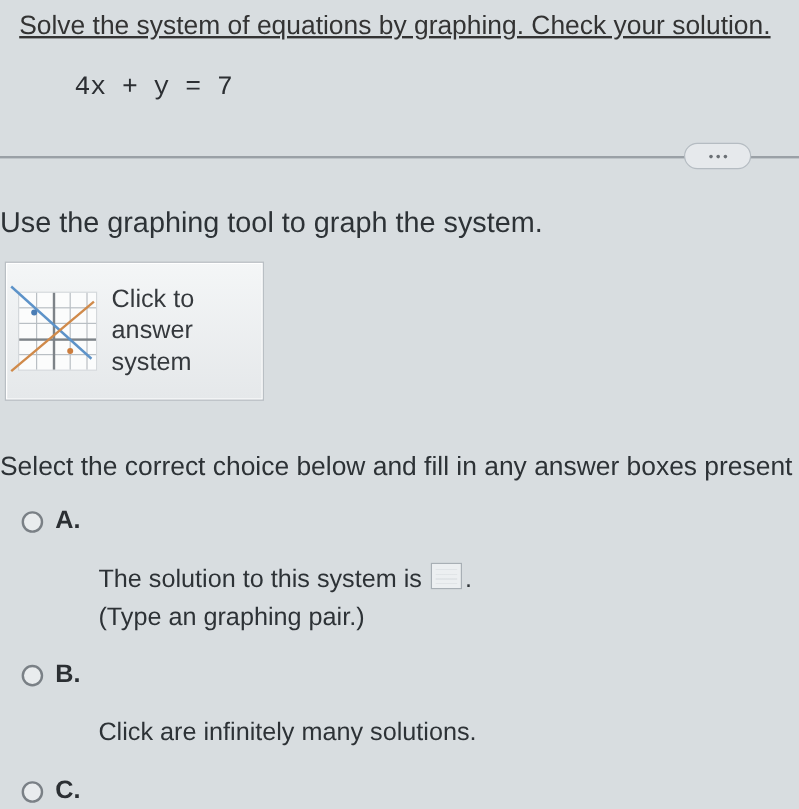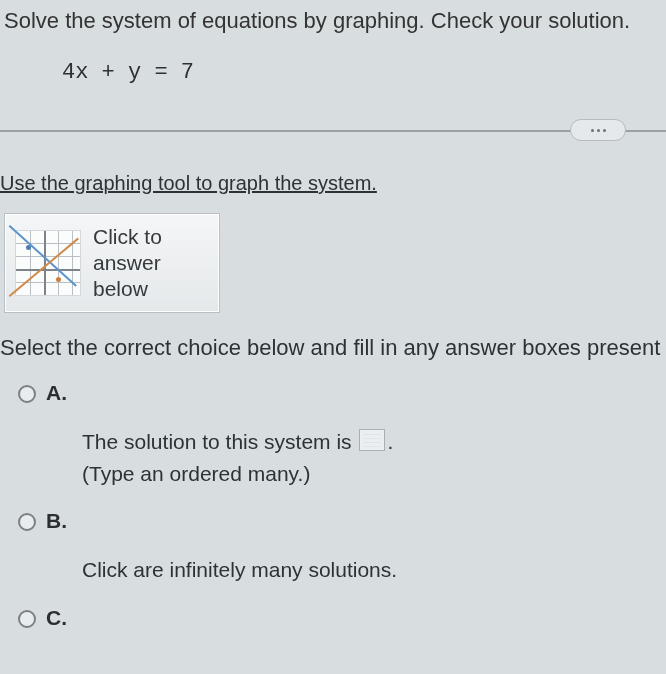--- a/index.html
+++ b/index.html
@@ -6,23 +6,24 @@
   body {
     width: 666px;
     height: 674px;
     background: #d8dde0;
     font-family: Arial, Helvetica, sans-serif;
     color: #2b2f33;
     overflow: hidden;
     position: relative;
   }
   .prompt {
-    padding: 8px 10px 4px 4px;
+    padding: 8px 10px 4px 16px;
     font-size: 22px;
     color: #333;
+    text-decoration: underline;
   }
   .equations {
     margin: 18px 0 26px 62px;
     font-size: 22px;
     line-height: 1.55;
     font-family: Liberation Mono, monospace;
     color: #2c2f33;
   }
   .divider-wrap {
     position: relative;
@@ -45,29 +46,28 @@
     border: 1px solid #b5bcc2;
     border-radius: 11px;
     display: flex;
     align-items: center;
     justify-content: center;
     gap: 3px;
   }
   .pill .dot { width: 3px; height: 3px; background: #6b7075; border-radius: 50%; }
   .instruction {
     margin: 28px 0 18px 0;
-    font-size: 20px;
+    font-size: 24px;
     color: #2d3236;
-    text-decoration: underline;
   }
   .graph-tool {
     display: flex;
     align-items: center;
     width: 216px;
-    height: 100px;
+    height: 116px;
     margin-left: 4px;
     background: linear-gradient(#f4f6f7,#e5e8ea);
     border: 1px solid #b9bfc4;
     box-shadow: inset 0 0 0 1px #fff;
     padding: 8px 10px;
     gap: 12px;
   }
   .graph-thumb {
     width: 66px;
     height: 66px;
@@ -93,21 +93,21 @@
     position:absolute; left:-6px; bottom:-2px; width:90px; height:2px;
     background:#d08a4a;
     transform-origin: 0 100%;
     transform: rotate(-40deg);
   }
   .graph-thumb .pt { position:absolute; width:5px; height:5px; border-radius:50%; }
   .graph-thumb .pt.blue { background:#4a7db5; left:10px; top:14px; }
   .graph-thumb .pt.orange { background:#cc7d3d; left:40px; top:46px; }
   .graph-text { font-size: 21px; line-height: 1.25; color: #35393d;}
   .select-prompt {
-    margin-top: 22px;
+    margin-top: 42px;
     font-size: 22px;
     color: #2d3236;
   }
   .choices { margin: 20px 0 0 18px; }
   .choice {
     display: flex;
     align-items: flex-start;
     gap: 10px;
     margin-bottom: 20px;
   }
@@ -177,34 +177,34 @@
     <div class="axis-h"></div>
     <div class="axis-v"></div>
     <div class="line1"></div>
     <div class="line2"></div>
     <div class="pt blue"></div>
     <div class="pt orange"></div>
   </div>
   <div class="graph-text">
     <div>Click to</div>
     <div>answer</div>
-    <div>below</div>
+    <div>system</div>
   </div>
 </div>
 
 <div class="select-prompt">Select the correct choice below and fill in any answer boxes present</div>
 
 <div class="choices">
 
   <div class="choice">
     <div class="radio"></div>
     <div class="choice-letter">A.</div>
     <div class="choice-body">
       <span>The solution to this system is </span><span class="answer-box"></span><span>.</span>
-      <span class="hint">(Type an ordered many.)</span>
+      <span class="hint">(Type an graphing pair.)</span>
     </div>
   </div>
 
   <div class="choice">
     <div class="radio"></div>
     <div class="choice-letter">B.</div>
     <div class="choice-body">Click are infinitely many solutions.</div>
   </div>
 
   <div class="choice">

